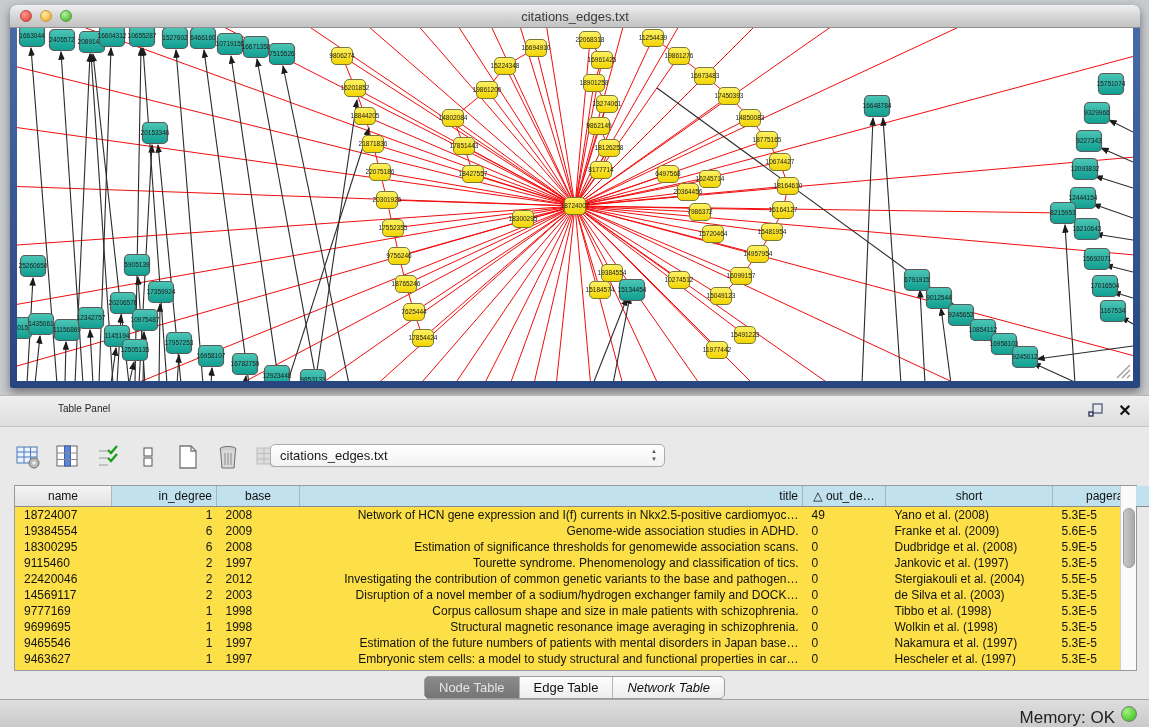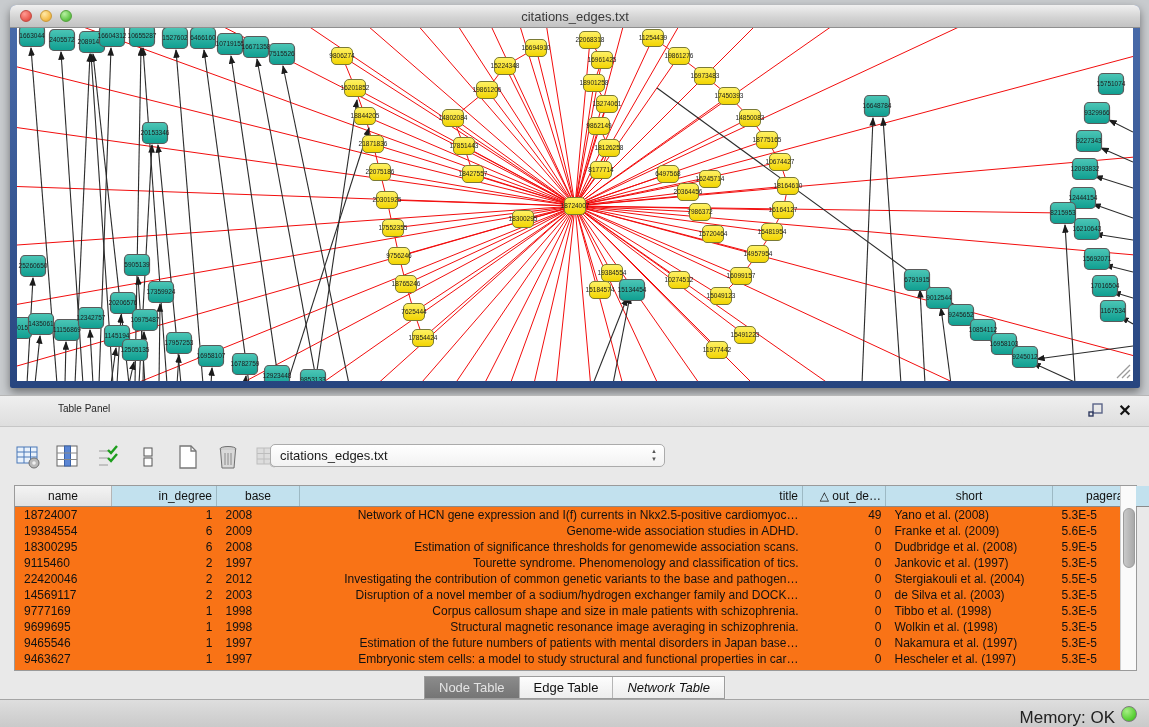--- a/index.html
+++ b/index.html
@@ -37,35 +37,35 @@
     font-size:16px;font-weight:bold;color:#111;padding:0;cursor:pointer;}
   
   #toolbar{position:absolute;left:14px;top:46px;height:32px;display:flex;align-items:center;gap:12px;}
   .tool-btn{width:28px;height:28px;border:none;background:none;padding:1px;display:flex;align-items:center;justify-content:center;cursor:pointer;}
   #fx-label{font-family:"Liberation Serif",serif;font-style:italic;font-weight:bold;font-size:15px;color:#222;}
   #combo{position:absolute;left:270px;top:49px;width:395px;height:23px;background:linear-gradient(#fff,#f2f2f2);
     border:1px solid #ababab;border-radius:5px;font-size:13px;color:#1a1a1a;
     display:flex;align-items:center;padding-left:9px;box-sizing:border-box;cursor:pointer;}
   #combo .stepper{position:absolute;right:7px;top:2px;font-size:6px;line-height:8px;color:#555;text-align:center;}
   
-  #grid-wrap{position:absolute;left:14px;top:90px;width:1121px;height:184px;background:#f97316;border:1px solid #9a9a9a;}
+  #grid-wrap{position:absolute;left:14px;top:90px;width:1121px;height:184px;background:#fde047;border:1px solid #9a9a9a;}
   table{border-collapse:collapse;table-layout:fixed;width:1104px;font-size:12px;color:#111;}
   th{height:20px;font-weight:normal;text-align:center;
      background:#c2e1ee;border-right:1px solid #9db9c4;border-bottom:1px solid #8a8a8a;
      overflow:hidden;white-space:nowrap;padding:0 4px;}
   th.gray{background:linear-gradient(#f4f4f4,#e2e2e2);border-right:1px solid #b5b5b5;}
   td{height:16px;padding:0 4px 0 9px;overflow:hidden;white-space:nowrap;border:none;}
   .c0{width:88px;} .c1{width:96px;text-align:right;} .c2{width:74px;} .c3{width:494px;text-align:right;}
-  .c4{width:74px;text-align:right;} .c5{width:158px;} .c6{width:108px;}
+  .c4{width:74px;} .c5{width:158px;} .c6{width:108px;}
   #vscroll{position:absolute;right:0;top:0;width:15px;height:100%;background:#fafafa;border-left:1px solid #cfcfcf;}
   #vthumb{position:absolute;left:2px;top:22px;width:10px;height:58px;border-radius:6px;
     background:linear-gradient(90deg,#c9c9c9,#a9a9a9);border:1px solid #9b9b9b;}
   
   #tabbar{position:absolute;left:0;top:281px;width:100%;display:flex;justify-content:center;}
-  .seg{display:flex;border:1px solid #9c9c9c;border-radius:0;overflow:hidden;background:#be185d;
+  .seg{display:flex;border:1px solid #9c9c9c;border-radius:5px;overflow:hidden;background:#be185d;
        box-shadow:0 1px 1px rgba(255,255,255,.8);}
   .seg button{border:none;margin:0;padding:3px 14px;font-size:13px;background:linear-gradient(#fdfdfd,#ededed);
        color:#111;border-right:1px solid #b5b5b5;cursor:pointer;}
   .seg button:last-child{border-right:none;font-style:italic;}
   .seg button.sel{background:linear-gradient(#8b8b8b,#757575);color:#e4e4e4;}
   
   #statusbar{position:absolute;left:0;top:304px;width:100%;height:28px;
     background:linear-gradient(#dedede,#c9c9c9);border-top:1px solid #a5a5a5;}
   #memory{position:absolute;right:34px;top:8px;font-size:17px;color:#222;}
   #mem-led{position:absolute;right:12px;top:6px;width:14px;height:14px;border-radius:50%;

